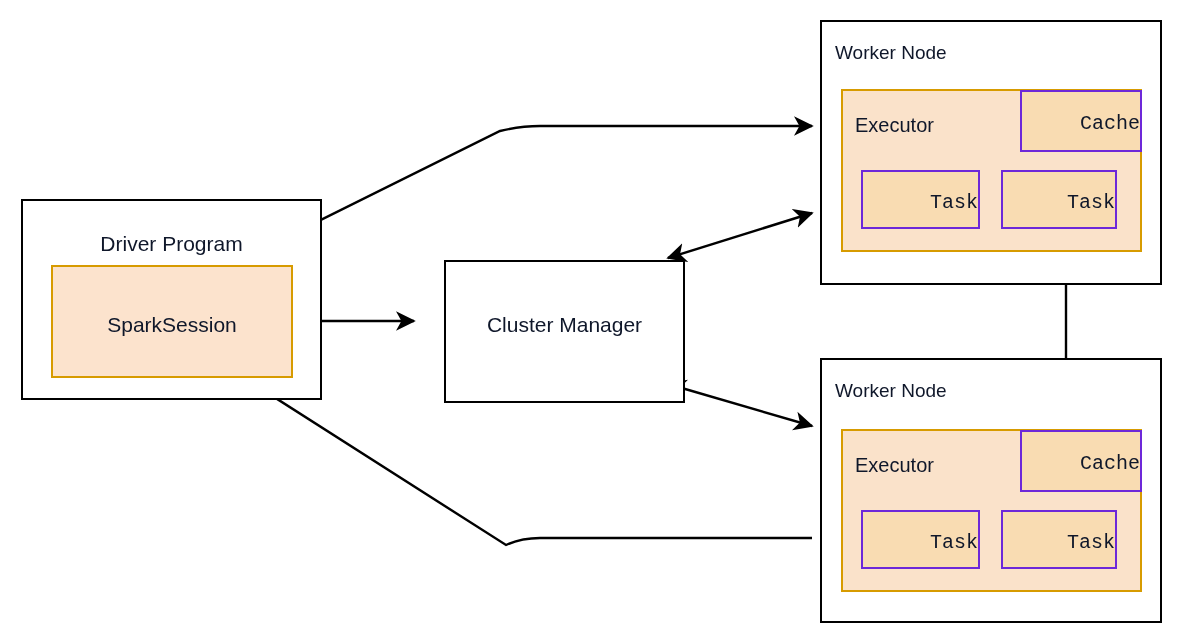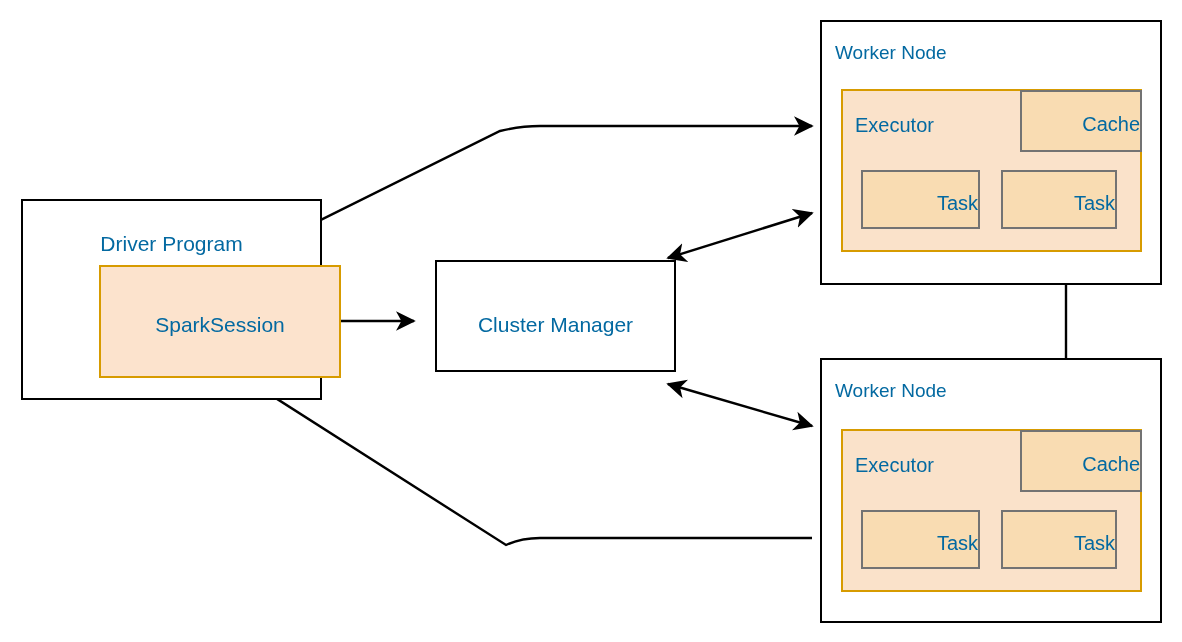--- a/index.html
+++ b/index.html
@@ -29,31 +29,31 @@
     border: 2px solid #000000;
   }
   
   .box-executor {
     background: #fae2ca;
     border: 2px solid #d79b00;
   }
   
   .box-sub {
     background: #f9dcb2;
-    border: 2px solid #737373;
+    border: 2px solid #6d28d9;
+    font-family: Liberation Mono, monospace;
   }
   
   .box-session {
     background: #fce3cd;
     border: 2px solid #d79b00;
-    margin-left: 48px;
   }
   .label {
     position: absolute;
-    color: #0369a1;
+    color: #0f172a;
     white-space: nowrap;
     line-height: 1;
   }
   .label-center {
     width: 100%;
     text-align: center;
     left: 0;
   }
   .lbl-19 { font-size: 19px; }
   .lbl-20 { font-size: 20px; text-align: right; }
@@ -97,21 +97,21 @@
   </svg>
 
   <div class="node box-plain" style="left:21px; top:199px; width:301px; height:201px;">
     <div class="label label-center lbl-21" style="top:32px;">Driver Program</div>
   </div>
 
   <div class="node box-session" style="left:51px; top:265px; width:242px; height:113px;">
     <div class="label label-center lbl-21" style="top:47px;">SparkSession</div>
   </div>
 
-  <div class="node box-plain" style="left:435px; top:260px; width:241px; height:112px;">
+  <div class="node box-plain" style="left:444px; top:260px; width:241px; height:143px;">
     <div class="label label-center lbl-21" style="top:52px;">Cluster Manager</div>
   </div>
 
   <div class="node box-plain" style="left:820px; top:20px; width:342px; height:265px;">
     <div class="label lbl-19" style="left:13px; top:21px;">Worker Node</div>
   </div>
 
   <div class="node box-executor" style="left:841px; top:89px; width:301px; height:163px;">
     <div class="label lbl-20" style="left:12px; top:24px;">Executor</div>
   </div>

